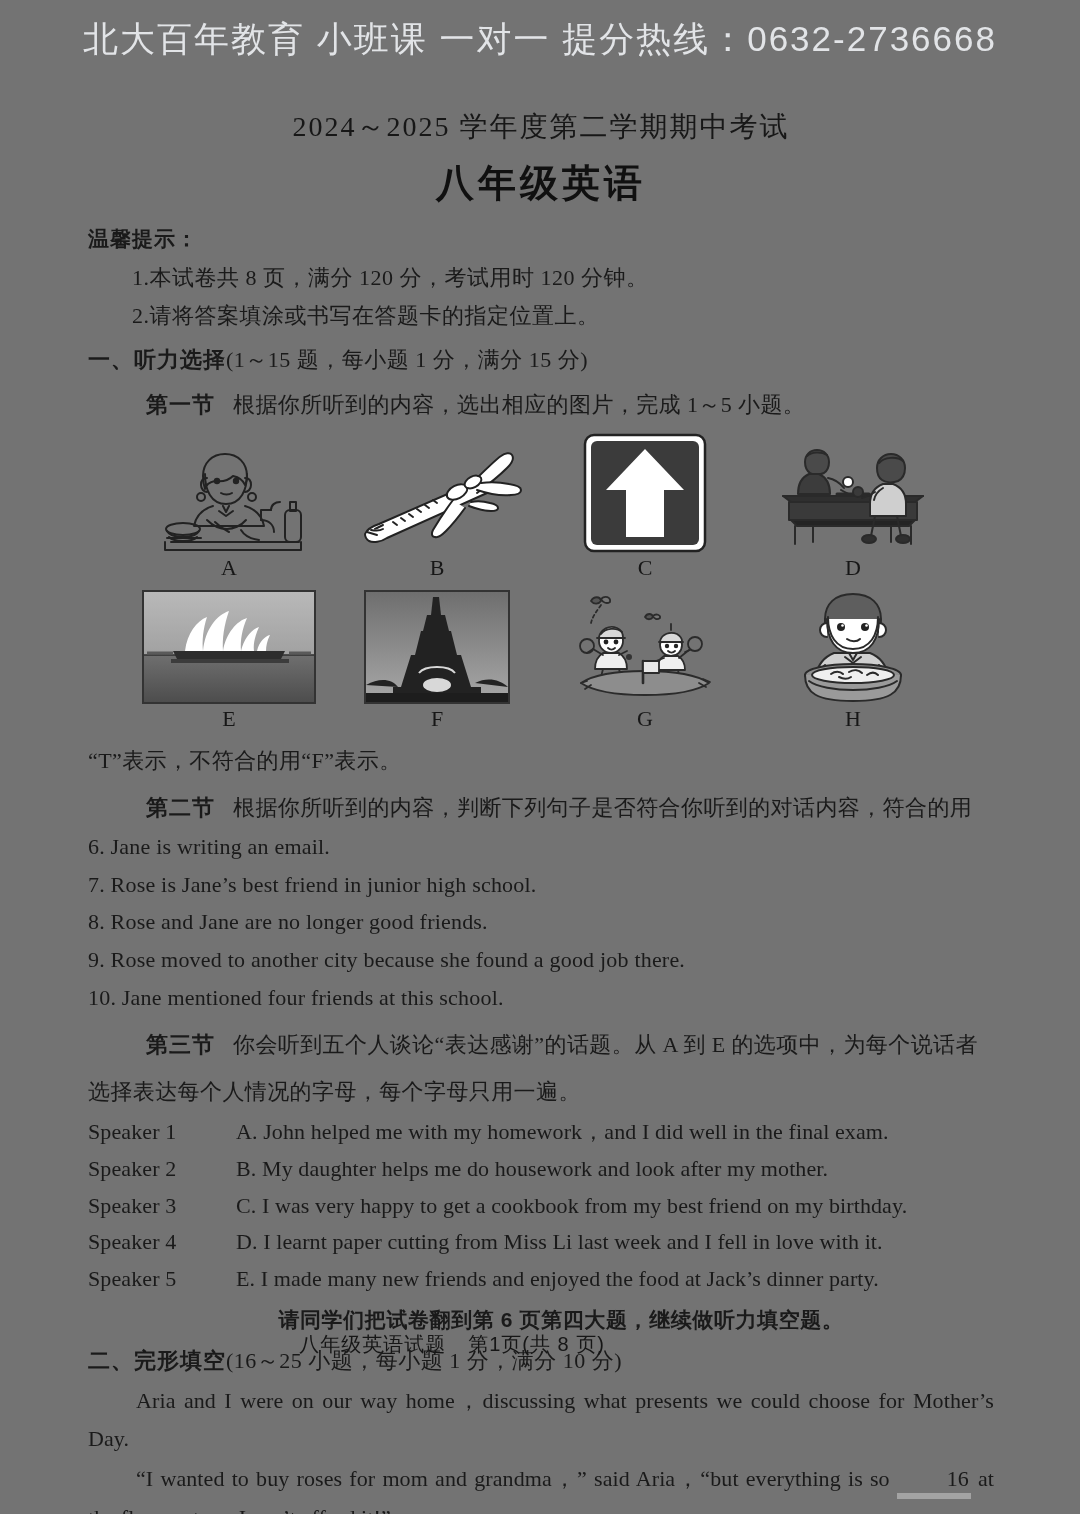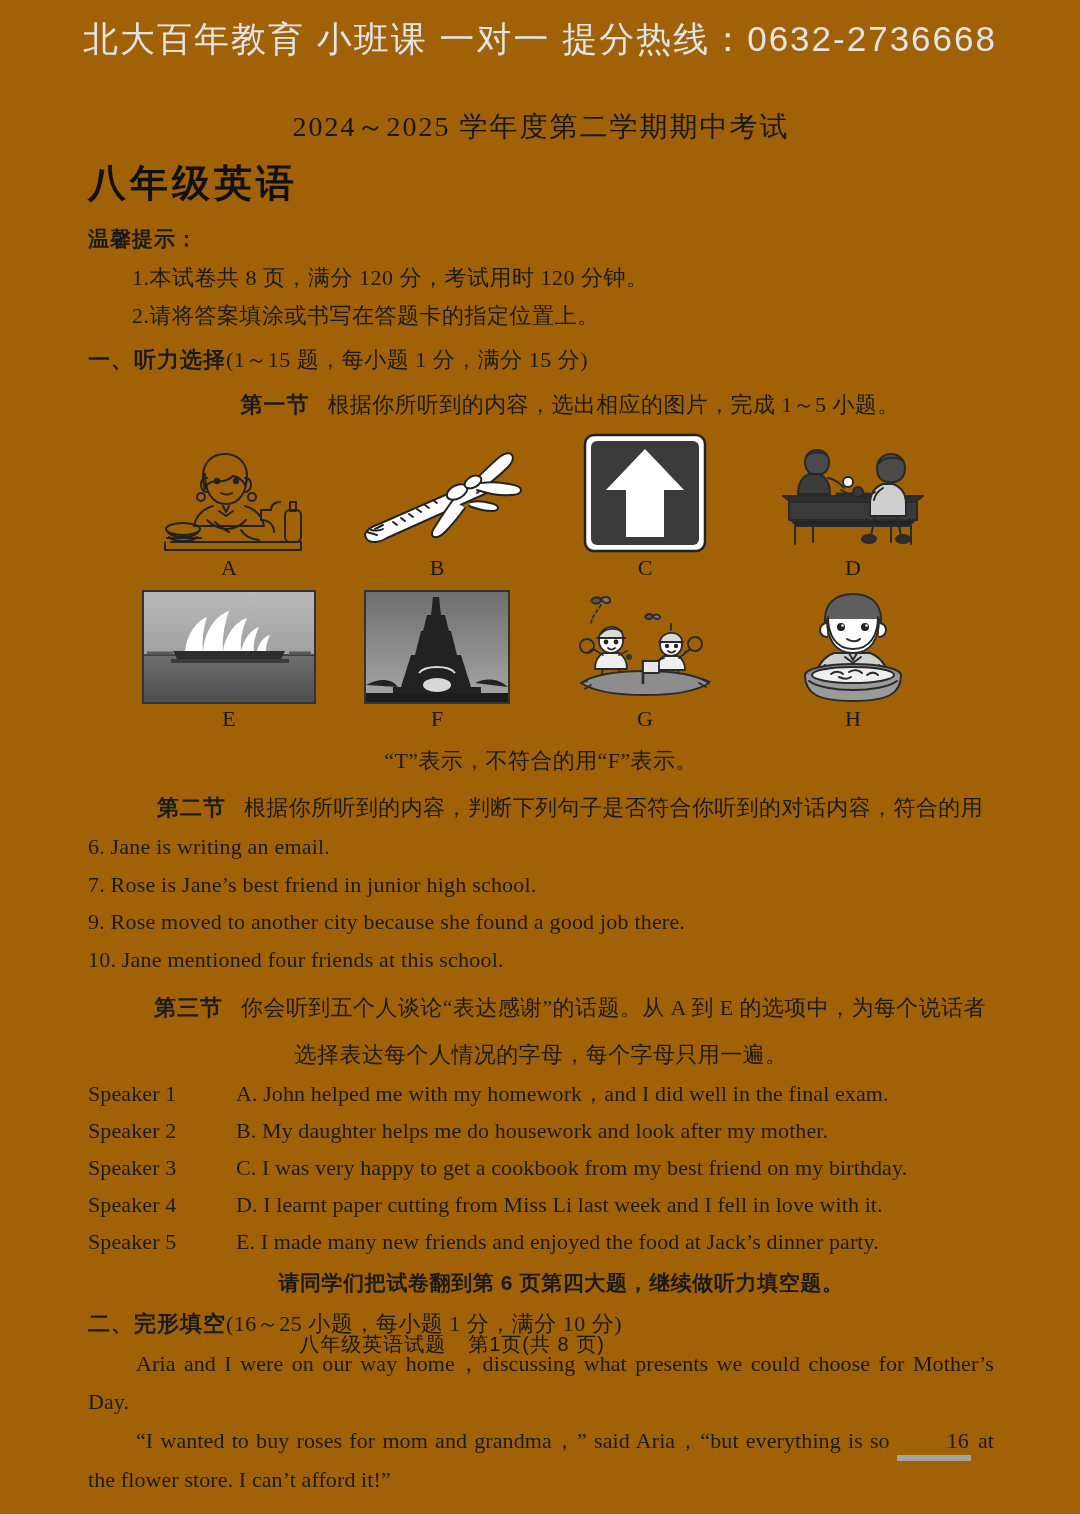--- a/index.html
+++ b/index.html
@@ -9,21 +9,21 @@
     background: #ffffff;
   }
   body {
     font-family: "Liberation Serif", "DejaVu Serif", serif;
     color: #1a1a1a;
   }
   #page {
     position: relative;
     width: 1080px;
     height: 1514px;
-    background: #a16207;
+    background: #737373;
     overflow: hidden;
     box-sizing: border-box;
   }
 
   
   .watermark {
     position: absolute;
     top: 16px;
     left: 0;
     width: 1080px;
@@ -46,20 +46,21 @@
 
   .exam-title {
     text-align: center;
     font-family: "Liberation Serif", "DejaVu Serif", serif;
     font-size: 28px;
     letter-spacing: 2px;
     color: #171717;
     margin: 0 0 6px 0;
   }
   .exam-subject {
+    text-align: center;
     font-family: "Liberation Sans", "DejaVu Sans", sans-serif;
     font-weight: bold;
     font-size: 38px;
     letter-spacing: 4px;
     color: #101010;
     margin: 12px 0 16px 0;
   }
 
   .notice-head {
     font-family: "Liberation Sans", "DejaVu Sans", sans-serif;
@@ -91,21 +92,20 @@
     font-weight: normal;
     text-align: right;
   }
 
   .part-line {
     font-size: 22px;
     line-height: 1.6;
     margin: 12px 0 4px 0;
     text-indent: 58px;
     letter-spacing: 0.4px;
-    text-align: center;
   }
   .part-line.cont {
     text-indent: 0;
   }
   .part-label {
     font-family: "Liberation Sans", "DejaVu Sans", sans-serif;
     font-weight: bold;
     letter-spacing: 1px;
     padding-right: 18px;
   }
@@ -508,20 +508,21 @@
       </div>
     </div>
 
     <div class="part-line cont">“T”表示，不符合的用“F”表示。</div>
     <div class="part-line">
       <span class="part-label">第二节</span><span>根据你所听到的内容，判断下列句子是否符合你听到的对话内容，符合的用</span>
     </div>
 
     <div class="en-line">6. Jane is writing an email.</div>
     <div class="en-line">7. Rose is Jane’s best friend in junior high school.</div>
+    <div class="en-line">8. Rose and Jane are no longer good friends.</div>
     <div class="en-line">9. Rose moved to another city because she found a good job there.</div>
     <div class="en-line">10. Jane mentioned four friends at this school.</div>
 
     <div class="part-line">
       <span class="part-label">第三节</span><span>你会听到五个人谈论“表达感谢”的话题。从 A 到 E 的选项中，为每个说话者</span>
     </div>
     <div class="part-line cont">选择表达每个人情况的字母，每个字母只用一遍。</div>
 
     <div class="speaker-list">
       <div class="speaker-row">

